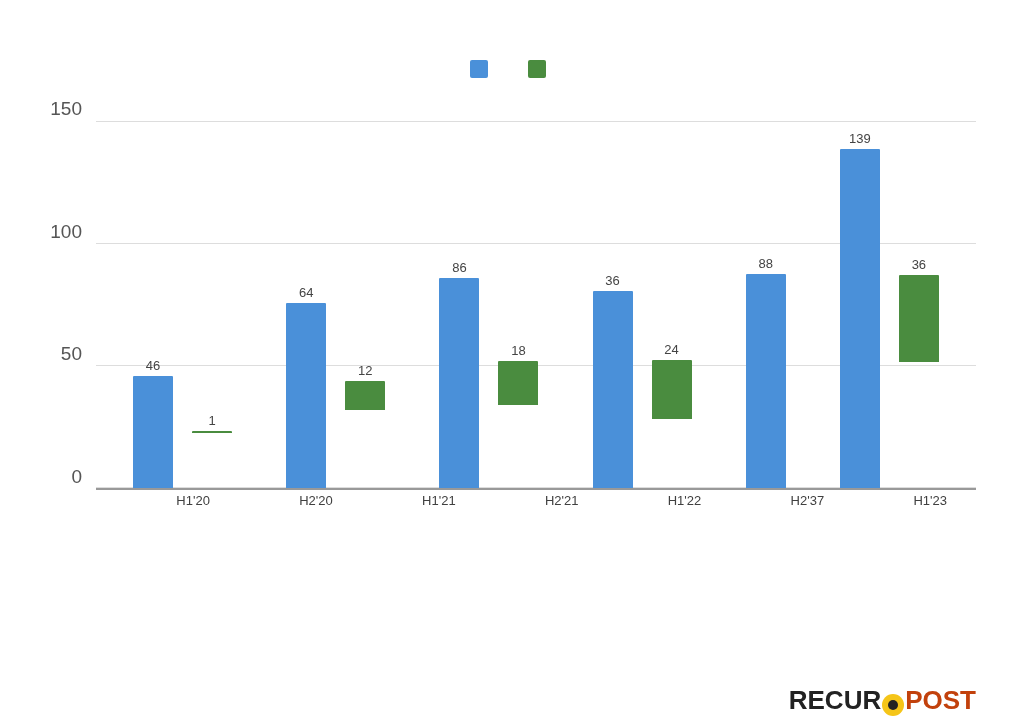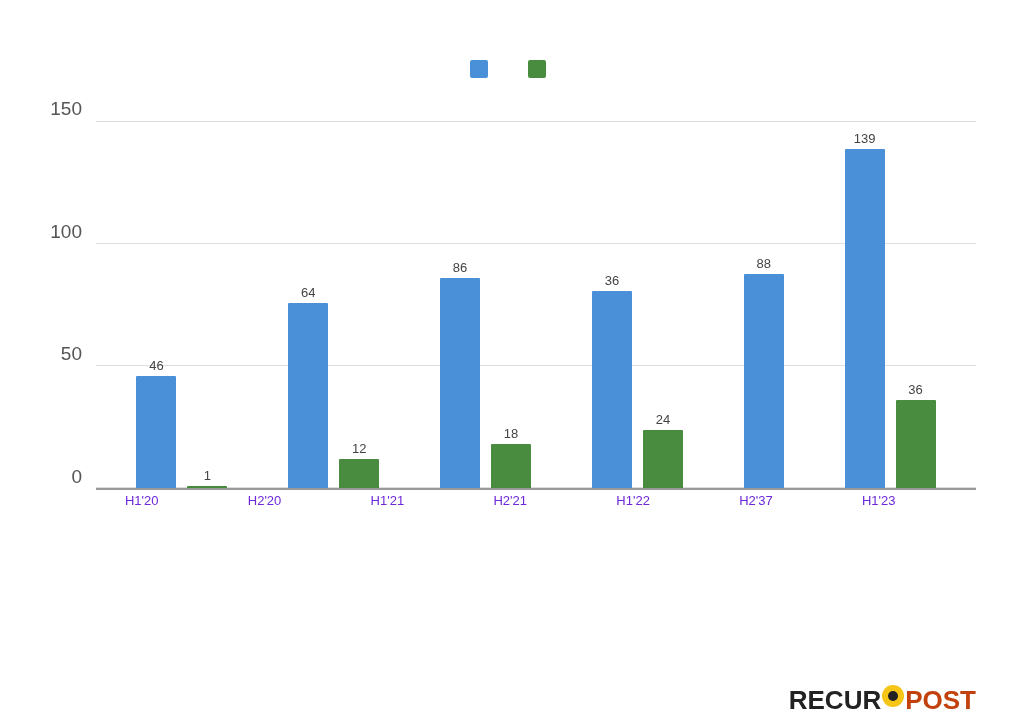--- a/index.html
+++ b/index.html
@@ -94,22 +94,22 @@
     }
     .bar-group {
       display: flex;
       align-items: flex-end;
       gap: 5px;
       flex-direction: column;
       align-items: center;
     }
     .bar-pair {
       display: flex;
-      align-items: flex-end;
-      gap: 11px;
+      align-items: center;
+      gap: 19px;
     }
     .bar-wrapper {
       display: flex;
       flex-direction: column;
       align-items: center;
     }
     .bar-value {
       font-size: 13px;
       color: #444;
       margin-bottom: 3px;
@@ -125,41 +125,41 @@
       position: absolute;
       left: 48px;
       right: 0;
       top: 395px;
       display: flex;
       justify-content: space-around;
       padding: 0 10px;
     }
     .x-label {
       font-size: 13px;
-      color: #6d28d9;
-      text-align: left;
+      color: #404040;
+      text-align: right;
       width: 85px;
     }
     .baseline {
       position: absolute;
       left: 48px;
       right: 0;
       top: 390px;
       height: 2px;
       background: #999;
     }
     .recurpost-logo {
       position: absolute;
       bottom: 10px;
       right: 48px;
       font-size: 26px;
       font-weight: 900;
       color: #222;
       display: flex;
-      align-items: flex-start;
+      align-items: flex-end;
       gap: 0;
     }
     .recurpost-logo .recur { color: #222; }
     .recurpost-logo .post { color: #c2410c; }
     .recurpost-logo .dot {
       width: 22px;
       height: 22px;
       background: #f5c518;
       border-radius: 50%;
       display: inline-flex;

